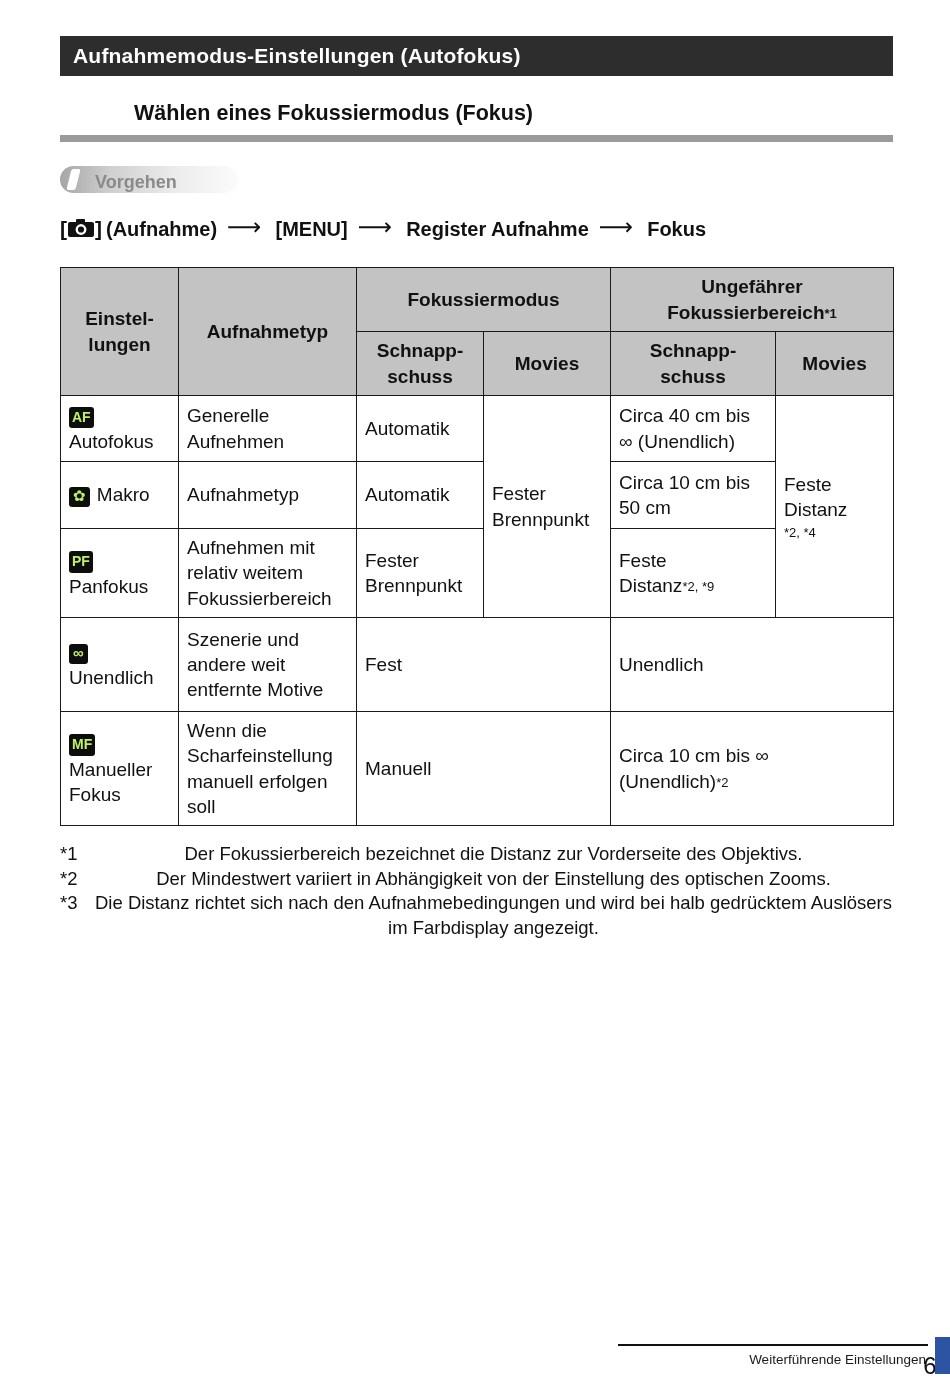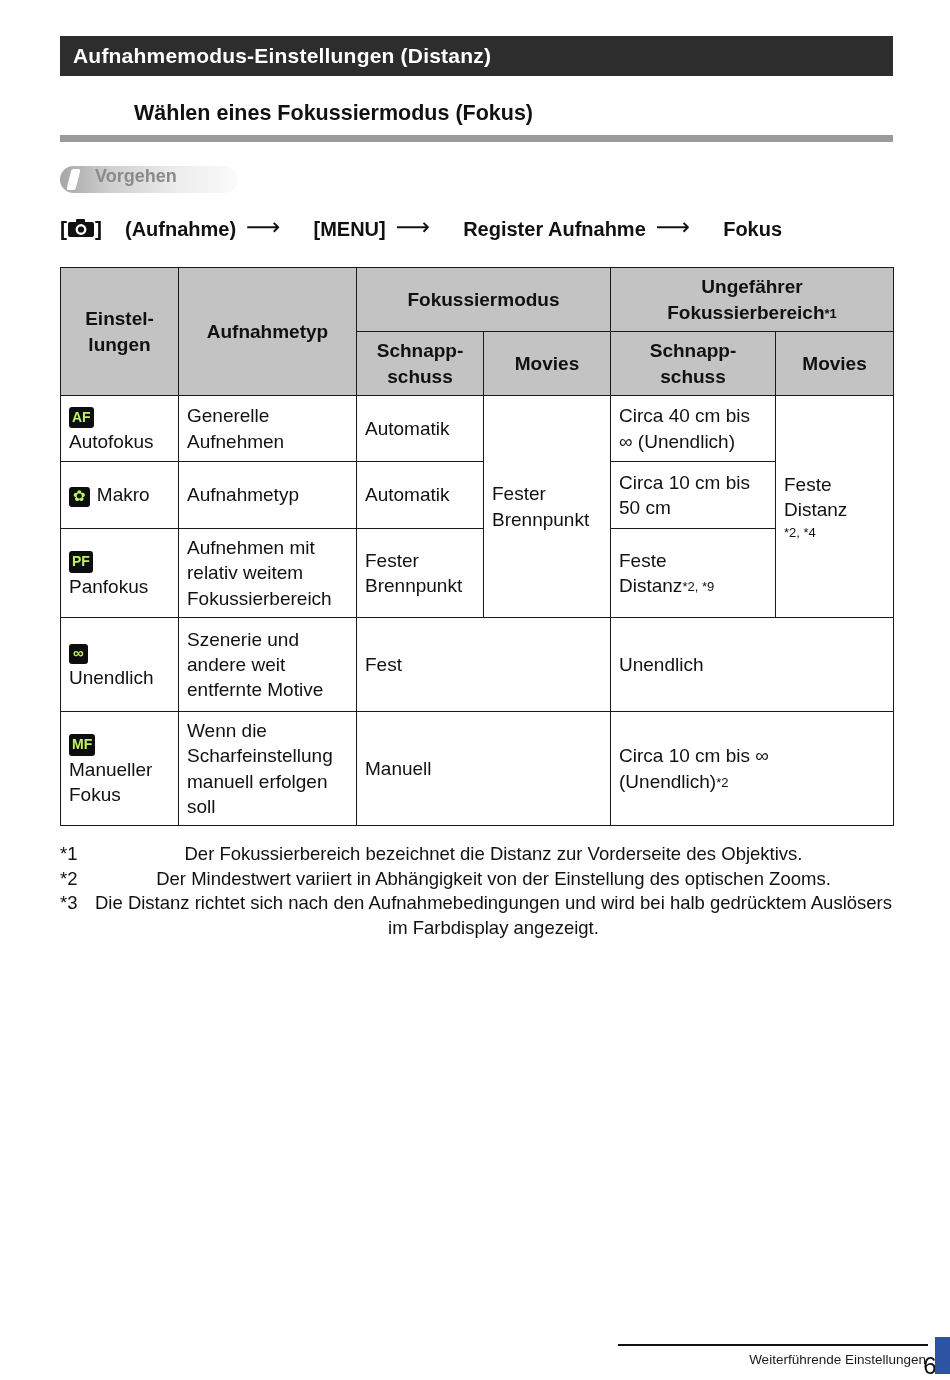--- a/index.html
+++ b/index.html
@@ -18,30 +18,30 @@
   .section-head { display:flex; align-items:flex-end; margin-top:20px; height:34px;padding-left:40px; }
   .bar-blue { width:10px; background:#20406e; margin-right:4px; }
   .bar-gray { width:7px;  background:#8f8f8f; margin-right:13px; }
   .section-title { font-size:21.5px; font-weight:bold; align-self:center; margin:0; }
 
   .rule-gray { height:7px; background:#9a9a9a; margin-top:5px; }
 
   .vorgehen {
     position:relative; margin-top:24px; width:178px; height:27px; border-radius:14px;
     background:linear-gradient(90deg,#a6a6a6,#cfcfcf 28%,#ececec 65%,#fbfbfb);
-    display:flex; align-items:flex-start;
+    display:flex; align-items:flex-end;
   }
   .vg-notch { position:absolute; left:9px; top:3px; width:9px; height:21px;
     background:#fff; border-radius:2px; transform:skewX(-14deg); }
   .vg-label { margin-left:35px; color:#8a8a8a; font-weight:bold; font-size:18px; }
 
   .breadcrumb { margin-top:22px; font-size:20px; font-weight:bold;
     display:flex; align-items:center; }
   .breadcrumb .bk { font-size:21px; }
-  .breadcrumb .step { margin-left:23px; }
+  .breadcrumb .step { margin-left:4px; }
   .breadcrumb .arrow { font-weight:normal; font-size:24px; margin:0 10px; position:relative; top:-2px; }
   .camera-icon { display:inline-block; margin:0 1px; position:relative; top:1px; }
 
   table.focus { border-collapse:collapse; margin-top:24px; width:833px;
     table-layout:fixed; font-size:19px; line-height:1.32; }
   table.focus th, table.focus td { border:1px solid #1a1a1a; padding:4px 8px; vertical-align:middle; }
   table.focus thead th { background:#c3c3c3; font-weight:bold; text-align:center; }
   td.center { text-align:left; }
   td.left { text-align:left; }
   .preline { white-space:pre-line; }
@@ -62,21 +62,21 @@
   .page-num     { position:absolute; left:0; width:100%; text-align:right; top:1352px; font-size:24px; }
   .accent-tab   { position:absolute; right:0; top:1337px; width:15px; height:37px; background:#2d54a3; }
 </style>
 </head>
 <body>
 
 <div class="page">
   <div class="content">
 
     <div class="chapter-bar">
-      <span>Aufnahmemodus-Einstellungen (Distanz)</span>
+      <span>Aufnahmemodus-Einstellungen (Autofokus)</span>
     </div>
 
     <div class="section-head">
       <span class="bar-blue"></span>
       <span class="bar-gray"></span>
       <h1 class="section-title">Wählen eines Fokussiermodus (Fokus)</h1>
     </div>
     <div class="rule-gray"></div>
 
     <div class="vorgehen">

